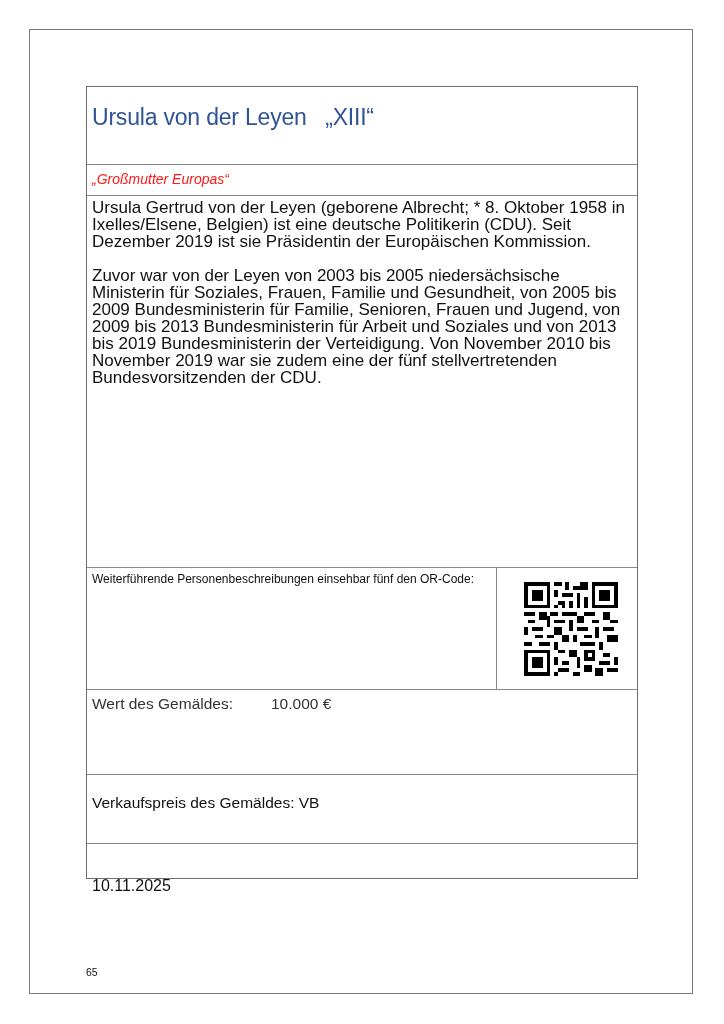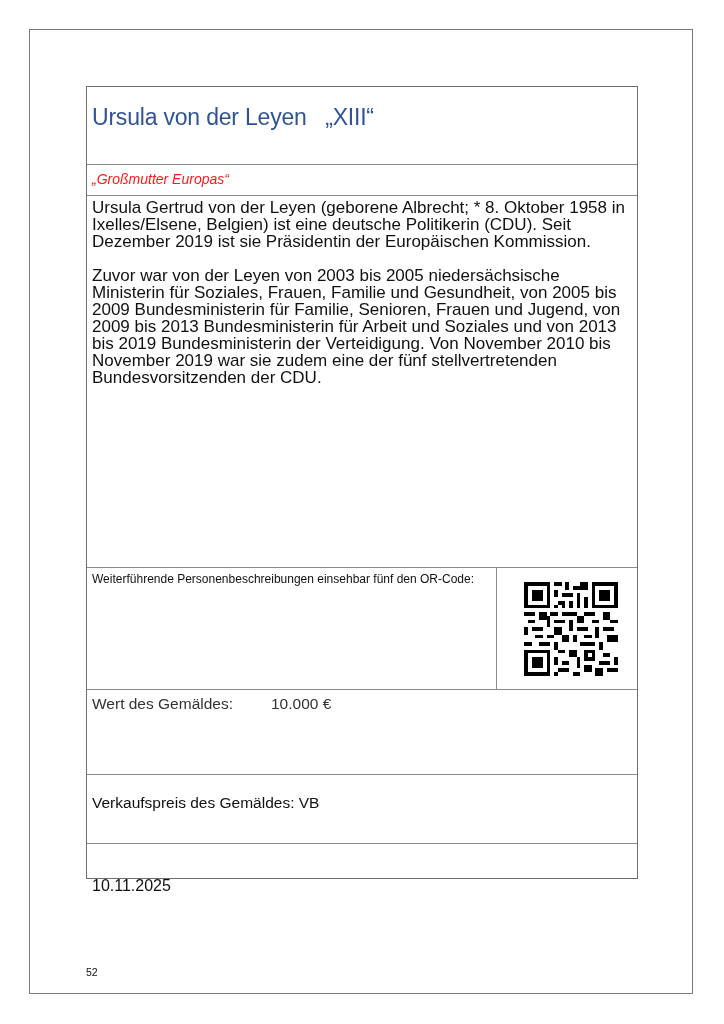--- a/index.html
+++ b/index.html
@@ -127,13 +127,13 @@
     <div class="value-amount">10.000 €</div>
   </div>
   <div class="row price-row">
     <div class="price-label">Verkaufspreis des Gemäldes: VB</div>
   </div>
   <div class="row date-row">
     <div class="date">10.11.2025</div>
   </div>
 </div>
 
-<div class="page-number">52</div>
+<div class="page-number">65</div>
 
 </body></html>

